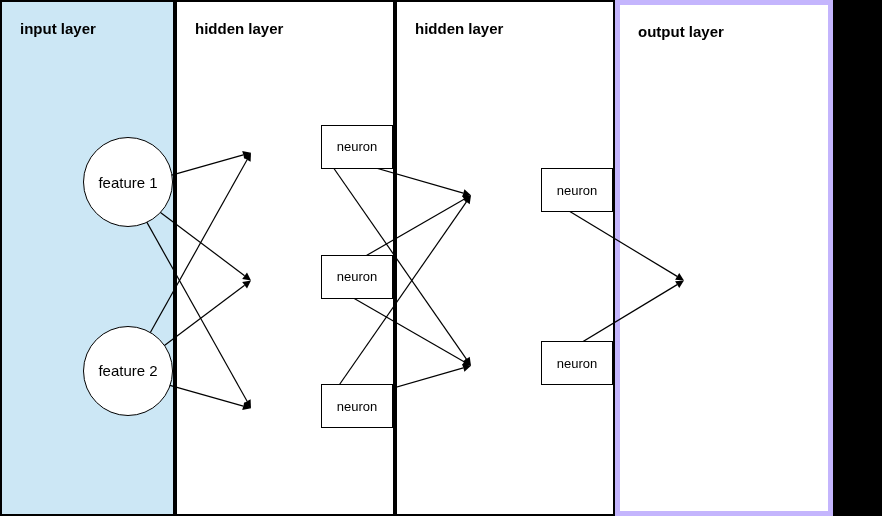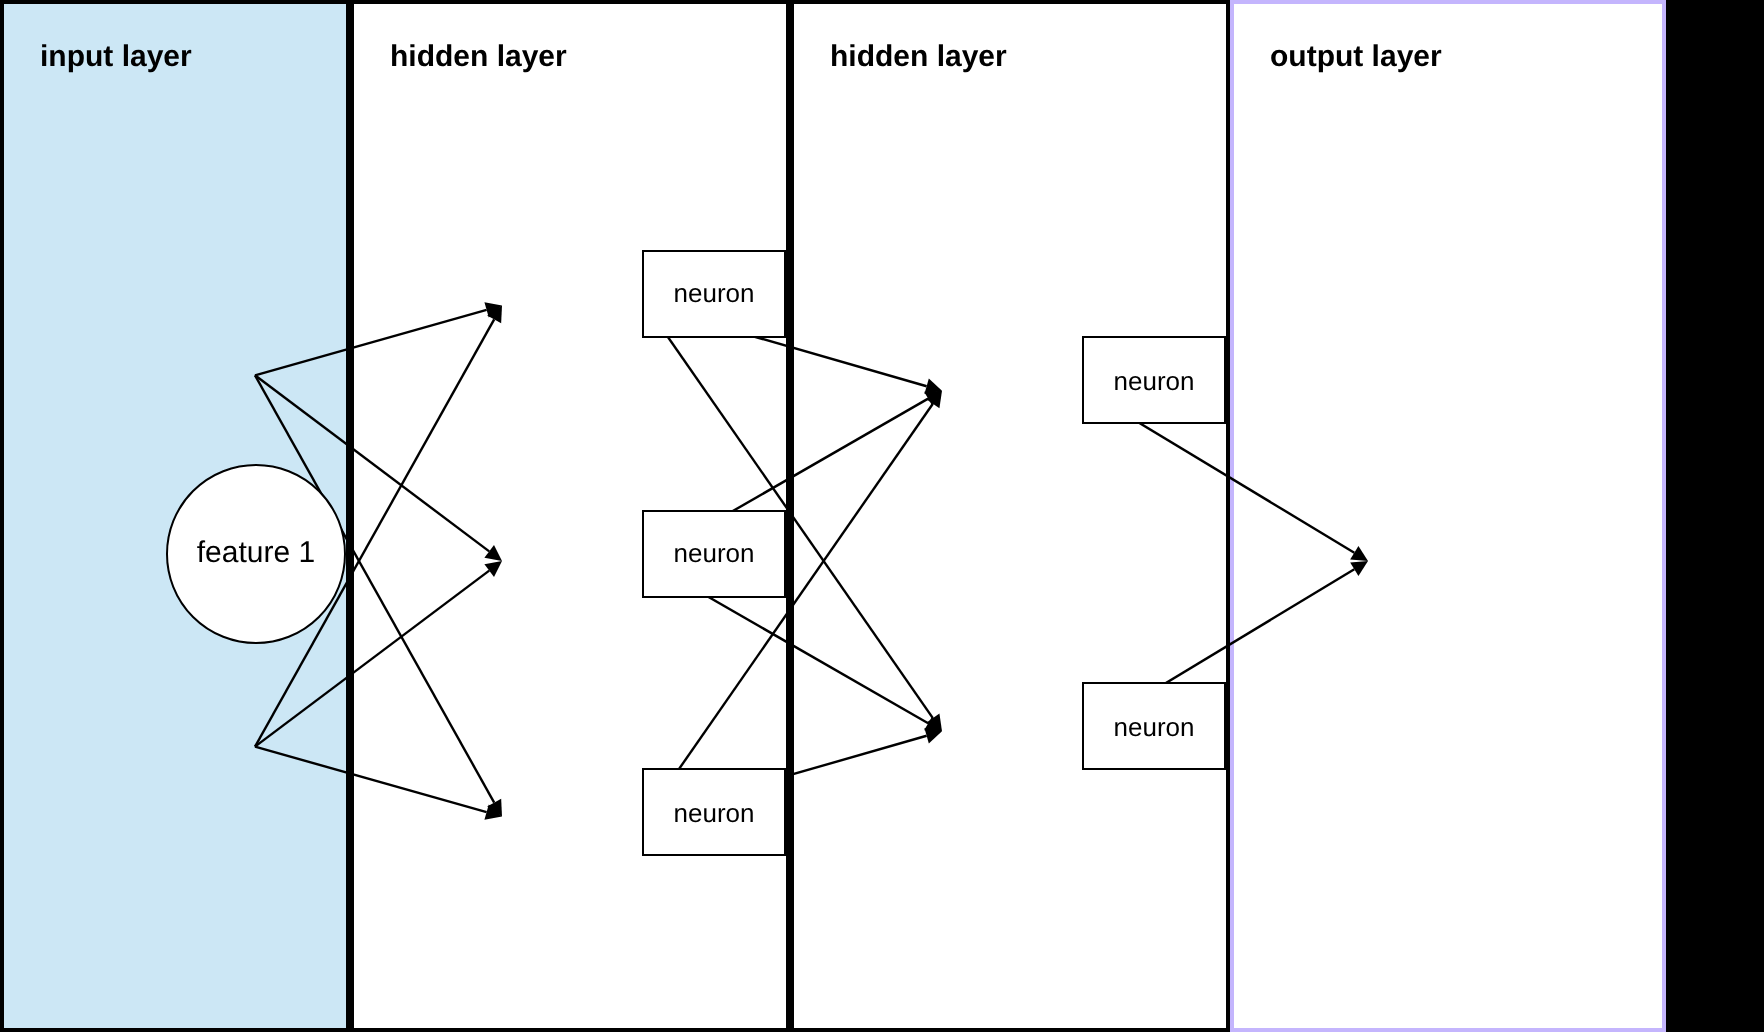--- a/index.html
+++ b/index.html
@@ -36,21 +36,21 @@
     }
     .layer-hidden2 {
       width: 220px;
       background: #fff;
       border: 2px solid #000;
       padding-top: 18px;
     }
     .layer-output {
       width: 218px;
       background: #fff;
-      border: 2px solid #c4b5fd;
+      border: 5px solid #c4b5fd;
       padding-top: 18px;
     }
     .layer-title {
       font-weight: bold;
       font-size: 15px;
       margin-bottom: 2px;
       align-self: flex-start;
       margin-left: 18px;
     }
     .nodes-container {
@@ -103,20 +103,23 @@
 </head>
 <body>
 
 <div class="diagram">
 
   <div class="layer layer-input">
     <div class="layer-title">input layer</div>
     <div class="nodes-container" id="input-nodes">
       <div class="node-circle" id="inp0">
         <span>feature 1</span>
+      </div>
+      <div class="node-circle" id="inp1">
+        <span>feature 2</span>
       </div>
     </div>
   </div>
 
   <div class="layer layer-hidden1">
     <div class="layer-title">hidden layer</div>
     <div class="nodes-container" id="h1-nodes">
       <div class="node-rect" id="h1n0">
         <span>neuron</span>
       </div>

